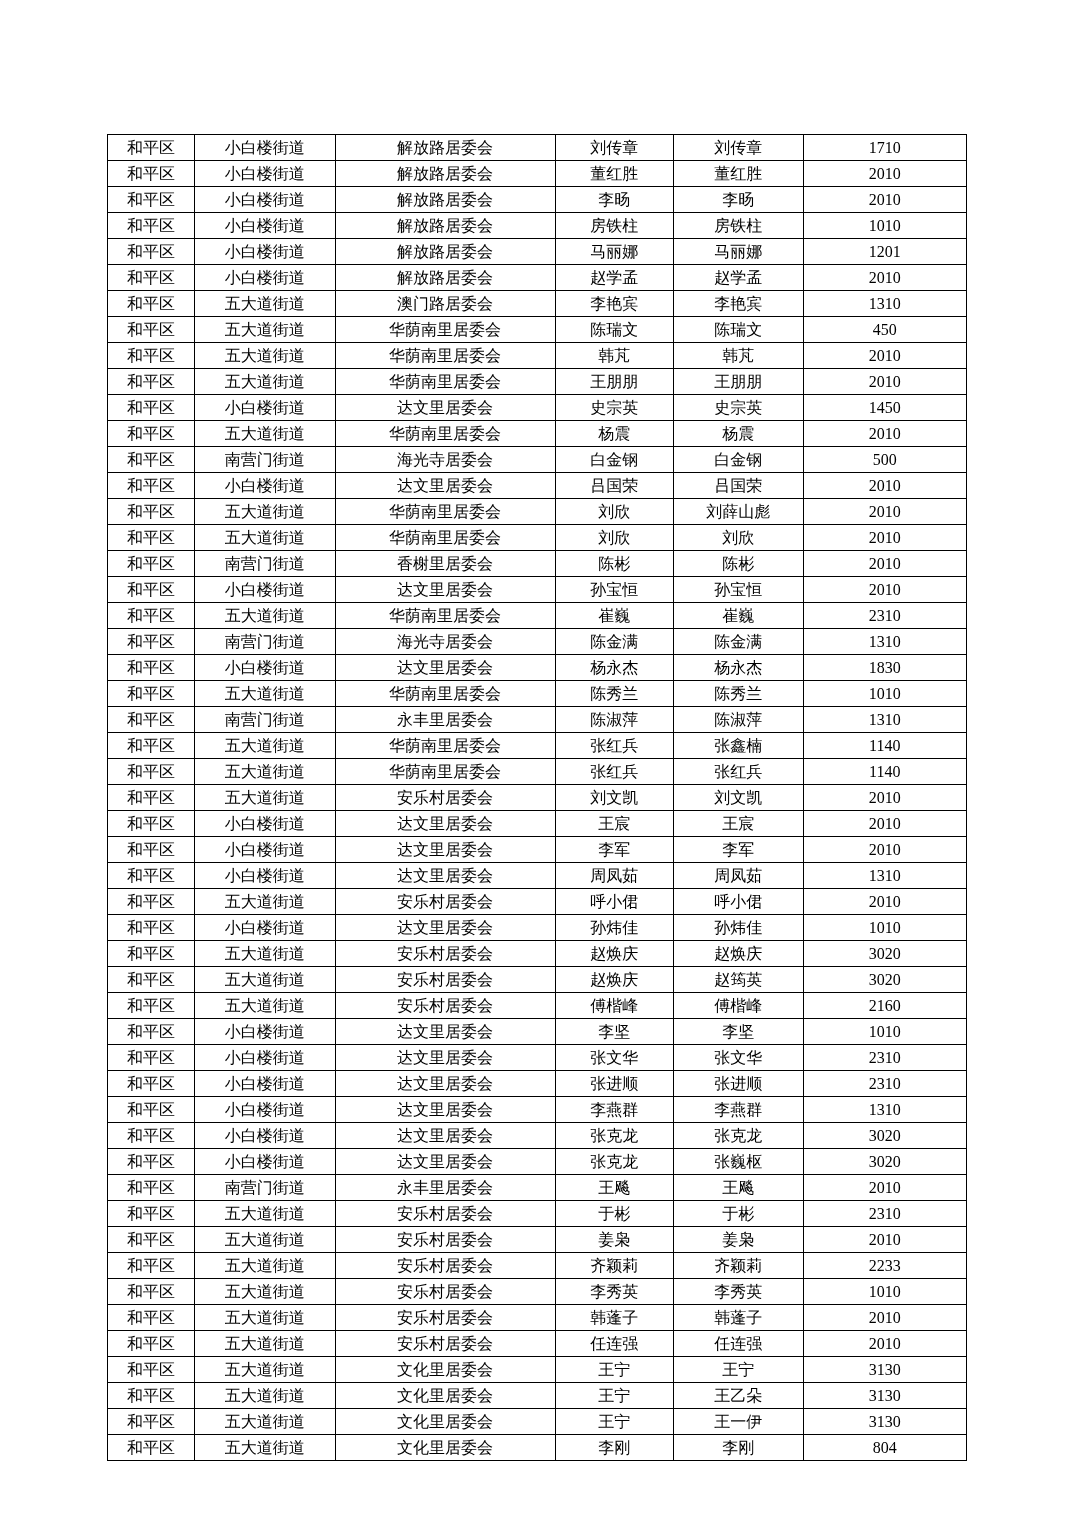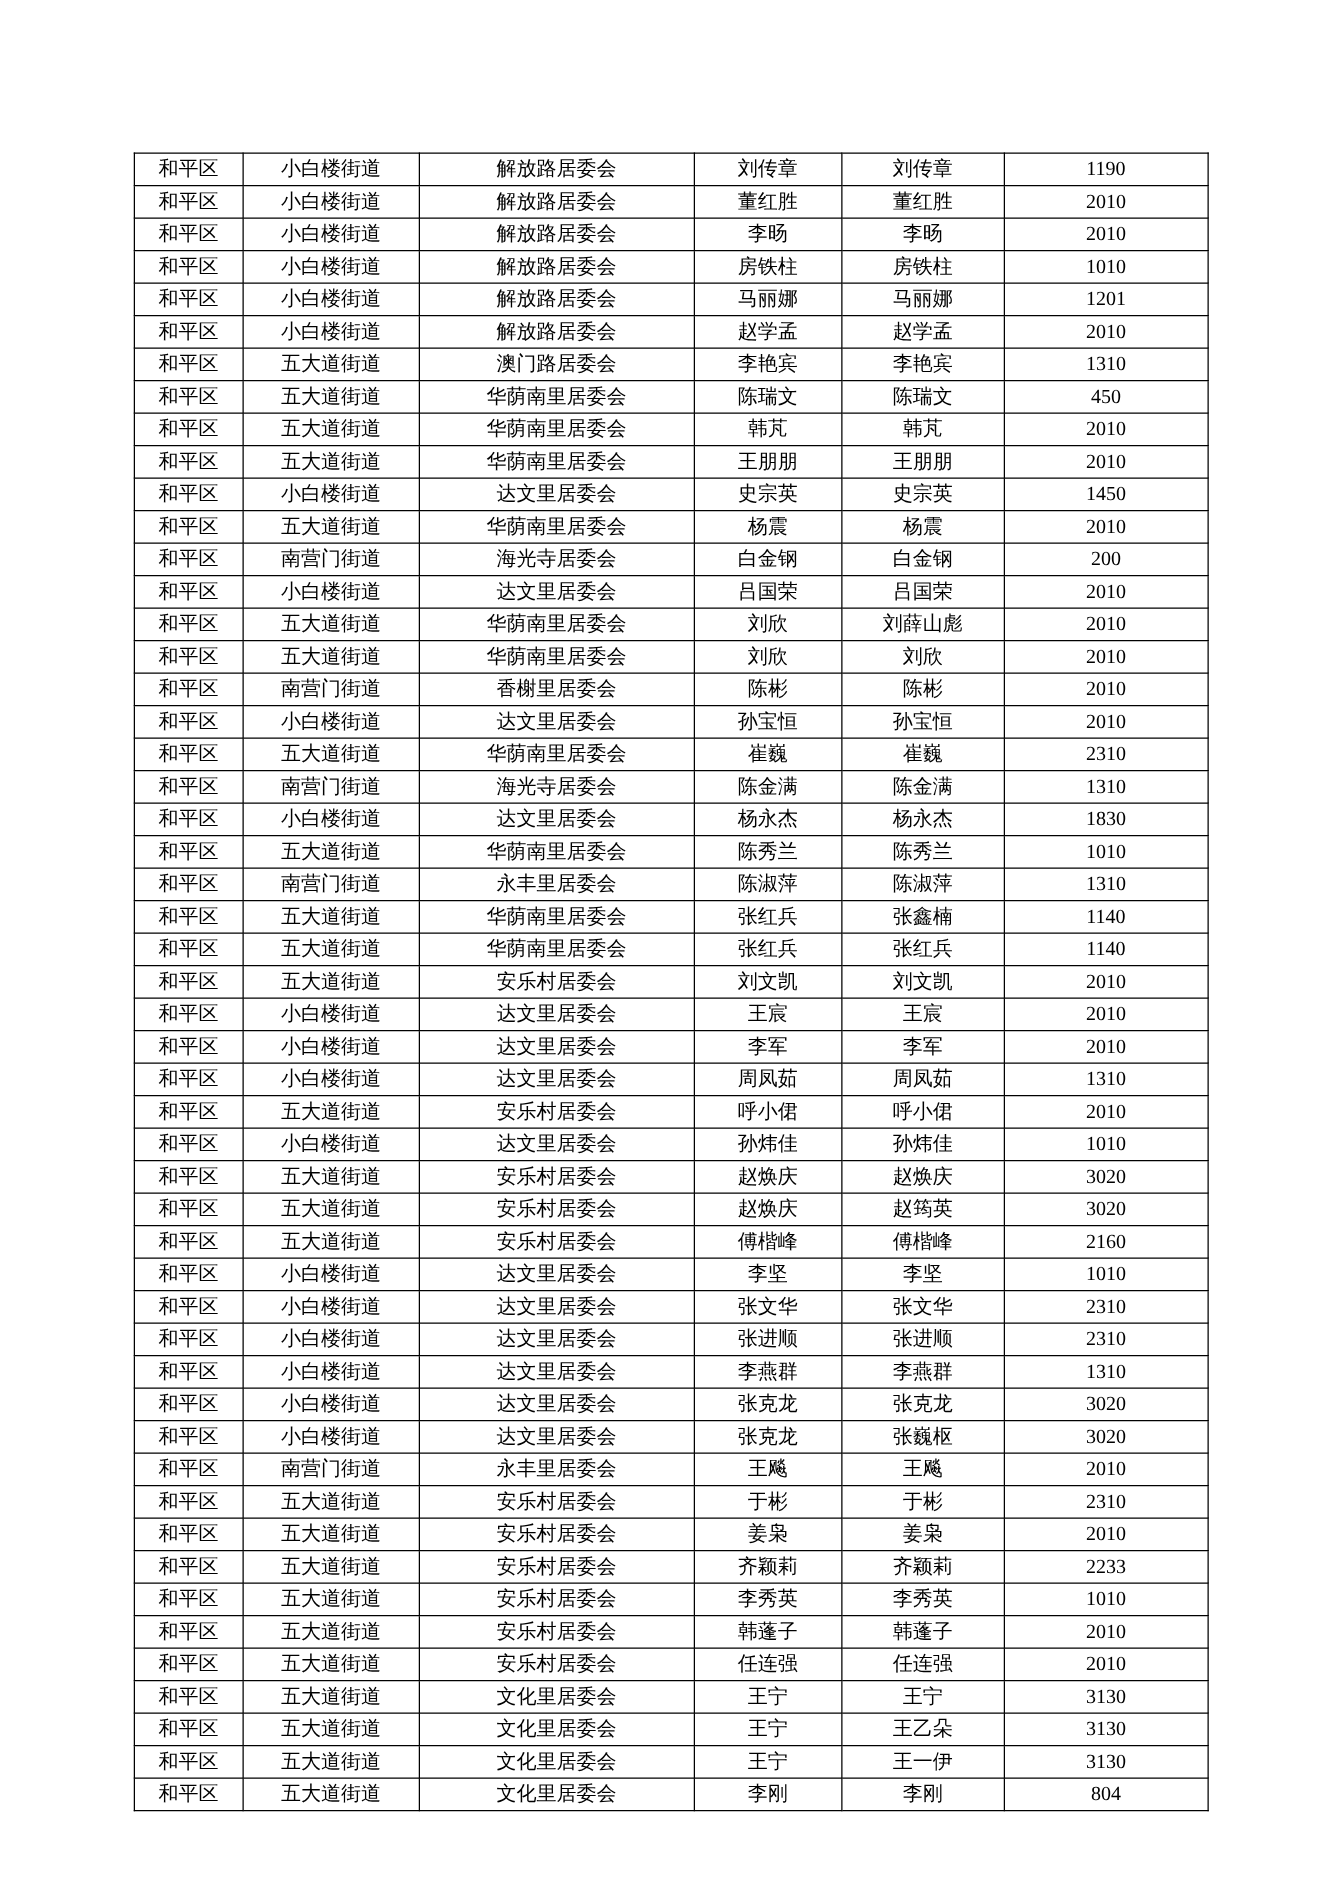--- a/index.html
+++ b/index.html
@@ -14,21 +14,21 @@
     color: #000000;
   }
   .page {
     position: relative;
     width: 1074px;
     height: 1520px;
     box-sizing: border-box;
     padding: 122px 0 0 0;
   }
   .table-wrap {
-    margin: 0 auto;
+    margin: 12px auto;
     width: 860px;
   }
   table.data {
     border-collapse: collapse;
     table-layout: fixed;
     width: 860px;
   }
   table.data td {
     border: 1px solid #000000;
     height: 25px;
@@ -54,21 +54,21 @@
 <div class="page">
   <div class="table-wrap">
     <table class="data">
       <tbody>
           <tr>
             <td class="c-district">和平区</td>
             <td class="c-street">小白楼街道</td>
             <td class="c-committee">解放路居委会</td>
             <td class="c-name1">刘传章</td>
             <td class="c-name2">刘传章</td>
-            <td class="c-amount">1190</td>
+            <td class="c-amount">1710</td>
           </tr>
           <tr>
             <td class="c-district">和平区</td>
             <td class="c-street">小白楼街道</td>
             <td class="c-committee">解放路居委会</td>
             <td class="c-name1">董红胜</td>
             <td class="c-name2">董红胜</td>
             <td class="c-amount">2010</td>
           </tr>
           <tr>
@@ -150,21 +150,21 @@
             <td class="c-name1">杨震</td>
             <td class="c-name2">杨震</td>
             <td class="c-amount">2010</td>
           </tr>
           <tr>
             <td class="c-district">和平区</td>
             <td class="c-street">南营门街道</td>
             <td class="c-committee">海光寺居委会</td>
             <td class="c-name1">白金钢</td>
             <td class="c-name2">白金钢</td>
-            <td class="c-amount">200</td>
+            <td class="c-amount">500</td>
           </tr>
           <tr>
             <td class="c-district">和平区</td>
             <td class="c-street">小白楼街道</td>
             <td class="c-committee">达文里居委会</td>
             <td class="c-name1">吕国荣</td>
             <td class="c-name2">吕国荣</td>
             <td class="c-amount">2010</td>
           </tr>
           <tr>

